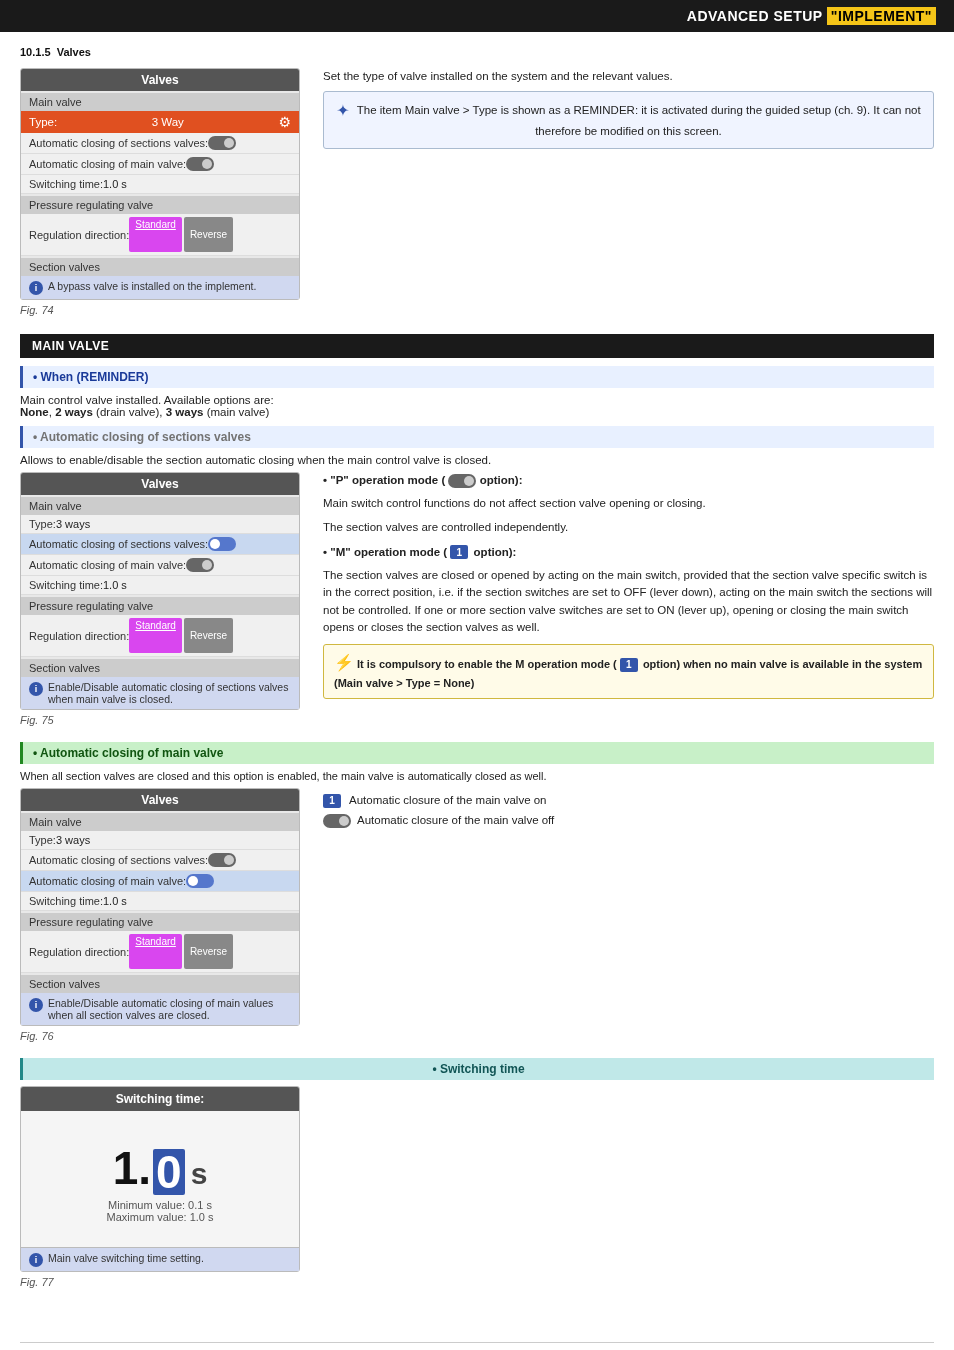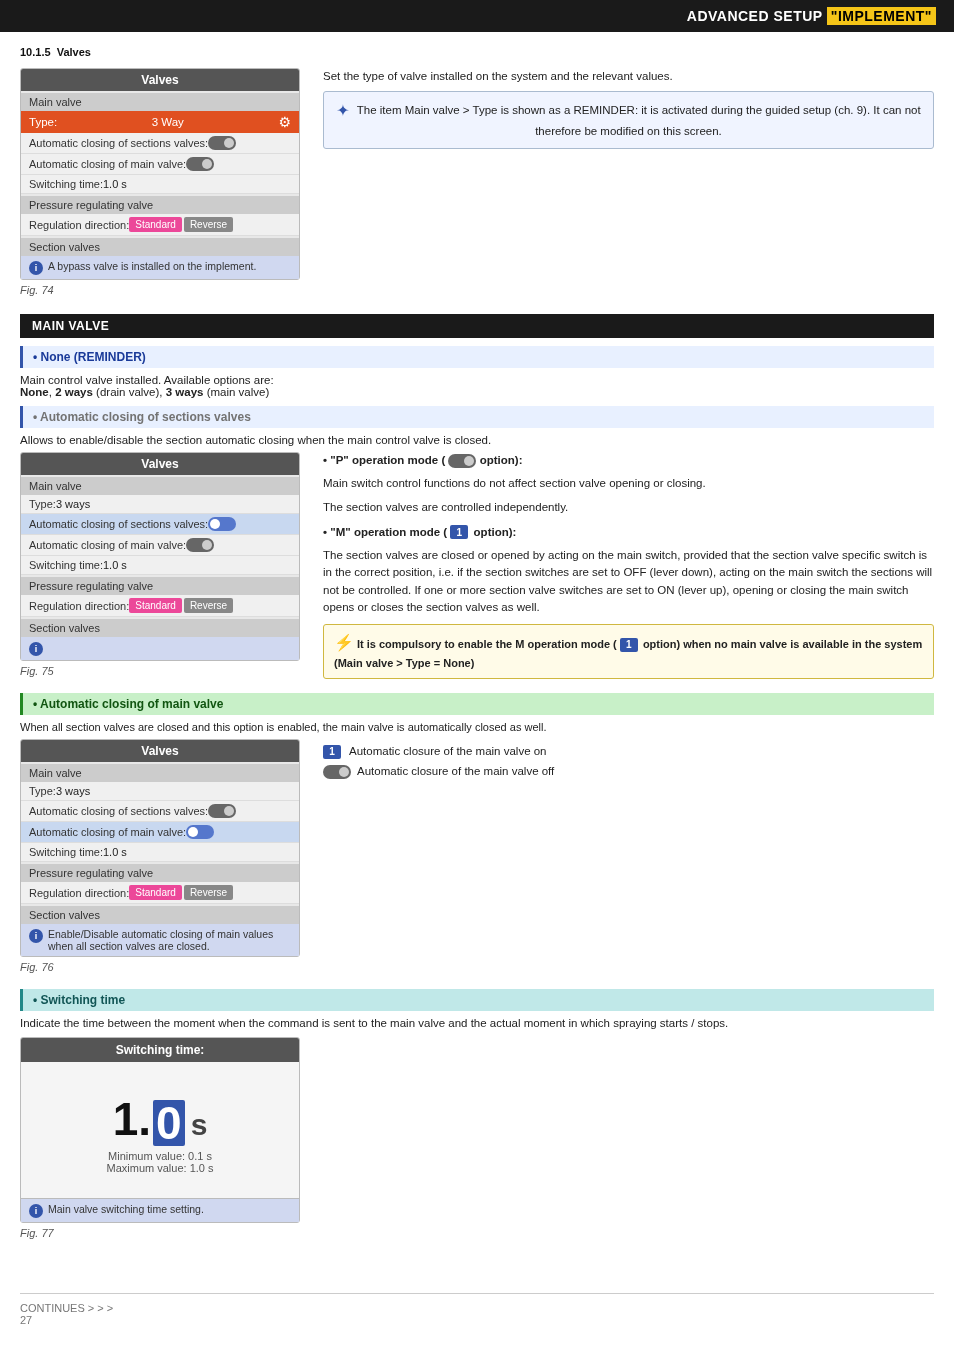--- a/index.html
+++ b/index.html
@@ -133,30 +133,31 @@
     }
     .type-row .gear-icon {
       color: #fff;
       font-size: 14px;
     }
     .std-rev-btn {
       display: flex;
       gap: 2px;
     }
     .btn-std {
-      background: #ec4899;
+      background: #d946ef;
       color: #fff;
       padding: 2px 6px;
       font-size: 10px;
       border-radius: 2px;
+      text-decoration: underline;
     }
     .btn-rev {
       background: #888;
       color: #fff;
-      padding: 2px 6px;
+      padding: 12px 6px;
       font-size: 10px;
       border-radius: 2px;
     }
     .vp-note {
       background: #d0d8f0;
       padding: 4px 8px;
       font-size: 10.5px;
       color: #333;
       display: flex;
       align-items: flex-start;
@@ -212,20 +213,21 @@
       margin: 8px 0 6px 0;
     }
     .subsection-title-teal {
       background: #c0e8e8;
       border-left: 3px solid #228888;
       padding: 4px 10px;
       font-size: 12px;
       font-weight: bold;
       color: #115555;
       margin: 8px 0 6px 0;
+      text-align: center;
     }
 
     
     .two-col {
       display: flex;
       gap: 18px;
       align-items: flex-start;
       margin: 6px 0;
     }
     .left-col {
@@ -431,21 +433,21 @@
       <p>Set the type of valve installed on the system and the relevant values.</p>
       <div class="info-box">
         <span class="compass-icon">✦</span>
         <span>The item Main valve &gt; Type is shown as a REMINDER: it is activated during the guided setup (ch. 9). It can not therefore be modified on this screen.</span>
       </div>
     </div>
   </div>
 
   <div class="banner-main-valve">MAIN VALVE</div>
 
-  <div class="subsection-title">• None (REMINDER)</div>
+  <div class="subsection-title">• When (REMINDER)</div>
   <p style="font-size:11.5px;margin-bottom:4px;">
     <span>Main control valve installed. Available options are:</span><br>
     <span>
       <b>None</b>, <b>2 ways</b> (drain valve), <b>3 ways</b> (main valve)
     </span>
   </p>
 
   <div class="subsection-title">
     <span style="color:#737373;font-weight:bold;">• Automatic closing of sections valves</span>
   </div>
@@ -476,20 +478,21 @@
         <div class="vp-row">
           <span class="vp-row-label">Regulation direction:</span>
           <div class="std-rev-btn">
             <span class="btn-std">Standard</span>
             <span class="btn-rev">Reverse</span>
           </div>
         </div>
         <div class="vp-group-title">Section valves</div>
         <div class="vp-note">
           <span class="info-circle">i</span>
+          <span>Enable/Disable automatic closing of sections valves when main valve is closed.</span>
         </div>
       </div>
       <div class="fig-label">Fig. 75</div>
     </div>
     <div class="right-col">
       <div class="mode-entry">
         <p>
           <span class="mode-title">• "P" operation mode (</span>
           <span class="toggle-off" style="display:inline-block;"></span>
           <span class="mode-title"> option):</span>
@@ -564,21 +567,20 @@
         </div>
         <div class="closure-row">
           <span class="toggle-off" style="display:inline-block;"></span>
           <span>Automatic closure of the main valve off</span>
         </div>
       </div>
     </div>
   </div>
 
   <div class="subsection-title-teal">• Switching time</div>
-  <p style="font-size:11.5px;margin-bottom:8px;">Indicate the time between the moment when the command is sent to the main valve and the actual moment in which spraying starts / stops.</p>
 
   <div class="two-col">
     <div class="left-col">
       <div class="switch-time-panel">
         <div class="switch-time-panel-title">Switching time:</div>
         <div class="switch-time-display">
           <div class="switch-time-value">
             <span>1.</span>
               <span class="decimal-box">0</span>
               <span class="unit">s</span>

